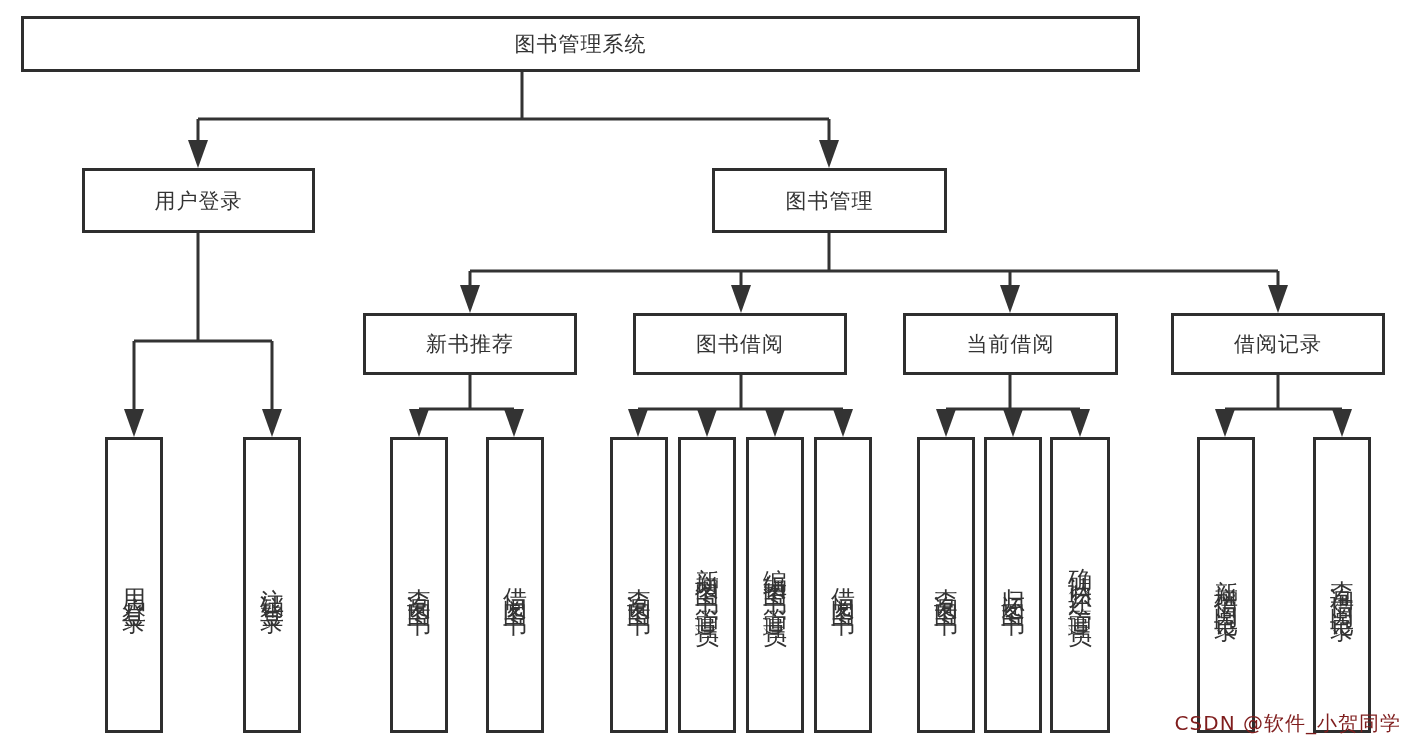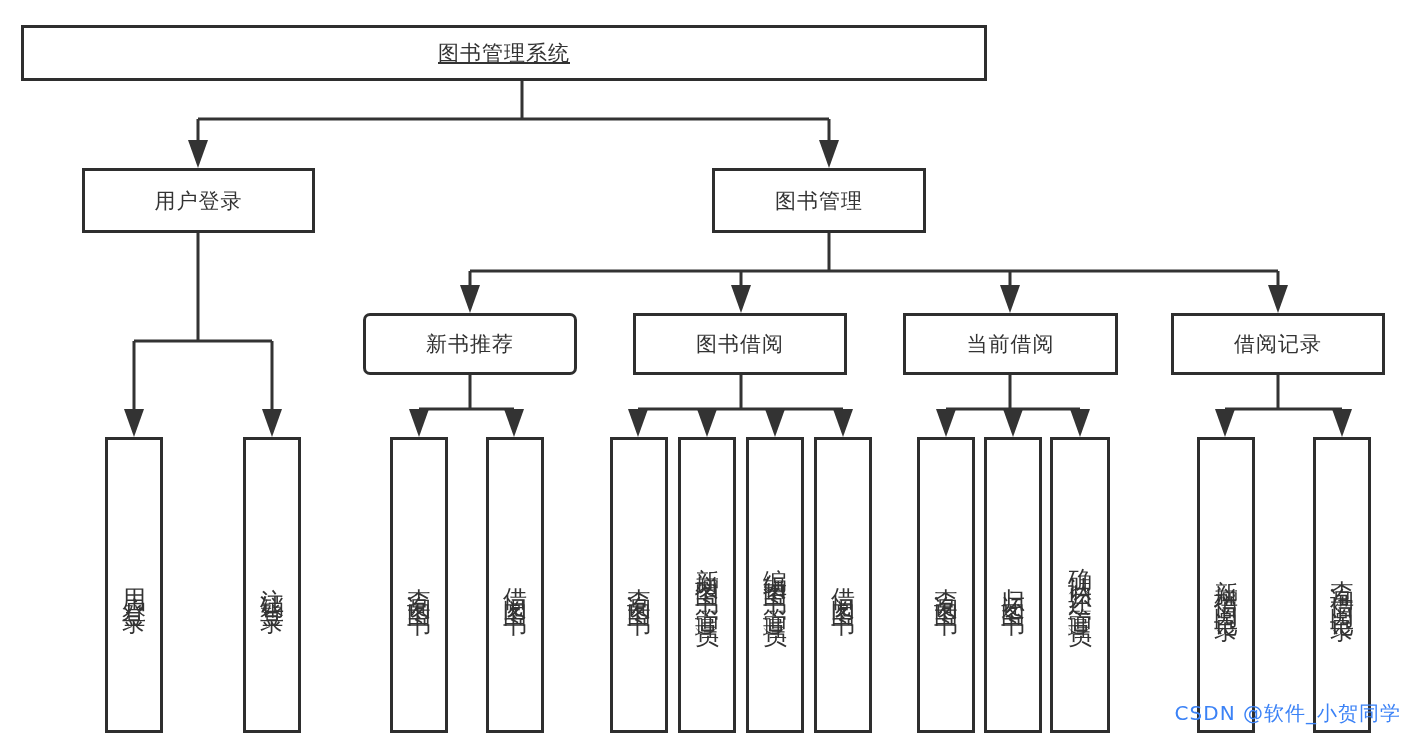--- a/index.html
+++ b/index.html
@@ -12,21 +12,21 @@
     position:absolute;box-sizing:border-box;border:3px solid #2e2e2e;background:#ffffff;
     display:flex;align-items:center;justify-content:center;text-align:center;
   }
   .hlabel{font-size:21px;letter-spacing:1px;white-space:nowrap;}
   .root .hlabel{font-size:21px;}
   .vnode span{
     writing-mode:vertical-rl;text-orientation:mixed;
     font-size:24px;letter-spacing:8px;line-height:1;white-space:nowrap;
   }
   .watermark{
-    position:absolute;right:4px;bottom:20px;color:#3b82f6;font-size:20px;
+    position:absolute;right:4px;bottom:10px;color:#7f1d1d;font-size:20px;
     letter-spacing:1px;white-space:nowrap;z-index:5;
   }
 </style>
 </head>
 <body>
 
 <div class="canvas">
 
   <svg class="wires" width="1405" height="747" viewBox="0 0 1405 747" aria-hidden="true">
     <defs>
@@ -64,32 +64,32 @@
       <use href="#arr" x="775" y="437"></use>
         <use href="#arr" x="843" y="437"></use>
       <use href="#arr" x="946" y="437"></use>
         <use href="#arr" x="1013" y="437"></use>
       <use href="#arr" x="1080" y="437"></use>
       <use href="#arr" x="1225" y="437"></use>
         <use href="#arr" x="1342" y="437"></use>
     </g>
   </svg>
 
-  <div class="node root" style="left:21px;top:25px;width:966px;height:56px;text-decoration:underline;">
+  <div class="node root" style="left:21px;top:16px;width:1119px;height:56px;">
     <span class="hlabel">图书管理系统</span>
   </div>
 
   <div class="node" style="left:82px;top:168px;width:233px;height:65px;">
     <span class="hlabel">用户登录</span>
   </div>
-  <div class="node" style="left:712px;top:168px;width:214px;height:65px;">
+  <div class="node" style="left:712px;top:168px;width:235px;height:65px;">
     <span class="hlabel">图书管理</span>
   </div>
 
-  <div class="node" style="left:363px;top:313px;width:214px;height:62px;border-radius:7px;">
+  <div class="node" style="left:363px;top:313px;width:214px;height:62px;">
     <span class="hlabel">新书推荐</span>
   </div>
   <div class="node" style="left:903px;top:313px;width:215px;height:62px;">
     <span class="hlabel">当前借阅</span>
   </div>
   <div class="node" style="left:633px;top:313px;width:214px;height:62px;">
     <span class="hlabel">图书借阅</span>
   </div>
   <div class="node" style="left:1171px;top:313px;width:214px;height:62px;">
     <span class="hlabel">借阅记录</span>

